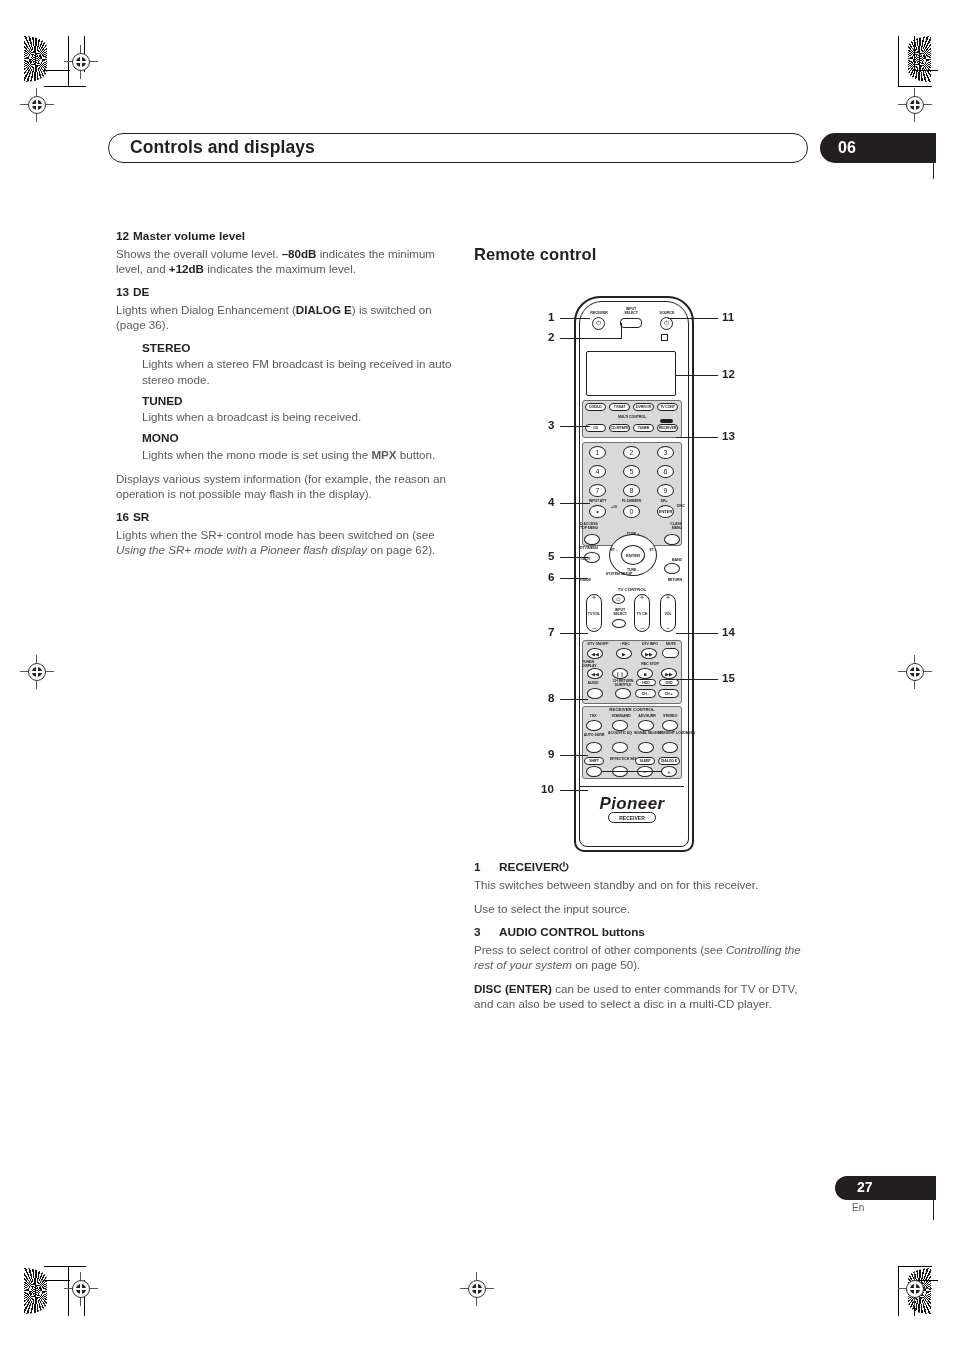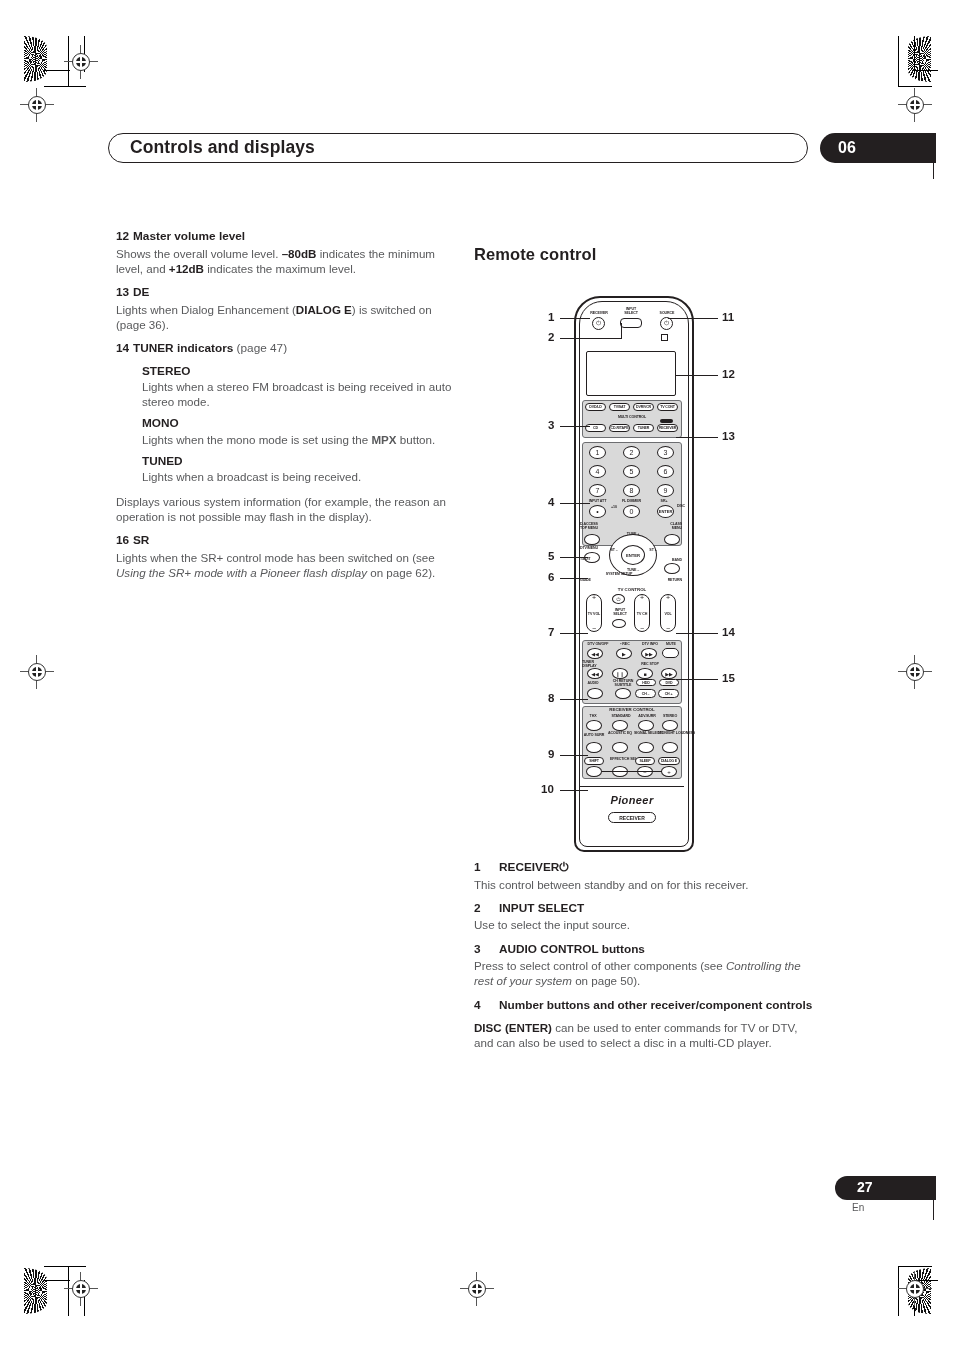--- a/index.html
+++ b/index.html
@@ -247,38 +247,34 @@
     </div>
 
     <div class="item">
       <div class="item-head">
         <span class="num">13</span><span>DE</span>
       </div>
       <div class="item-body">Lights when Dialog Enhancement (<b>DIALOG E</b>) is switched on (page 36).</div>
     </div>
 
     <div class="item">
-      <div class="item-head">
-        <span class="num">14</span><span>TUNER indicators</span>
-        <span class="reg">(page 47)</span>
-      </div>
 
       <div class="sub">
         <div class="sub-head">STEREO</div>
         <div class="sub-body">Lights when a stereo FM broadcast is being received in auto stereo mode.</div>
       </div>
 
       <div class="sub">
+        <div class="sub-head">TUNED</div>
+        <div class="sub-body">Lights when a broadcast is being received.</div>
+      </div>
+
+      <div class="sub">
         <div class="sub-head">MONO</div>
         <div class="sub-body">Lights when the mono mode is set using the <b>MPX</b> button.</div>
-      </div>
-
-      <div class="sub">
-        <div class="sub-head">TUNED</div>
-        <div class="sub-body">Lights when a broadcast is being received.</div>
       </div>
     </div>
 
     <div class="item">
       <div class="item-body">Displays various system information (for example, the reason an operation is not possible may flash in the display).</div>
     </div>
 
     <div class="item">
       <div class="item-head">
         <span class="num">16</span><span>SR</span>
@@ -442,21 +438,21 @@
     <div class="lbl" style="left:54px; top:461px; width:22px; line-height:4px;">EFFECT/CH SEL</div>
     <div class="btn-cap" style="left:79px; top:461px; width:20px; height:8px;">SLEEP</div>
     <div class="btn-cap" style="left:102px; top:461px; width:22px; height:8px;">DIALOG E</div>
     <div class="btn-o" style="left:30px; top:470px; width:16px; height:11px;"></div>
     <div class="btn-o" style="left:56px; top:470px; width:16px; height:11px;"></div>
     <div class="btn-o" style="left:81px; top:470px; width:16px; height:11px; display:flex; align-items:center; justify-content:center; font-size:6px;">−</div>
     <div class="btn-o" style="left:105px; top:470px; width:16px; height:11px; display:flex; align-items:center; justify-content:center; font-size:6px;">+</div>
     <div class="tick" style="left:46px; top:475px; width:60px; height:1px;"></div>
 
     <div style="position:absolute; left:24px; top:490px; width:104px; height:46px; border-top:1.2px solid #231f20;"></div>
-    <div style="position:absolute; left:40px; top:498px; width:72px; text-align:center; font-style:italic; font-weight:bold; font-size:11px; color:#231f20; letter-spacing:.4px;">Pioneer</div>
+    <div style="position:absolute; left:40px; top:498px; width:72px; text-align:center; font-style:italic; font-weight:bold; font-size:17px; color:#231f20; letter-spacing:.4px;">Pioneer</div>
     <div style="position:absolute; left:52px; top:516px; width:48px; height:11px; border:1.2px solid #231f20; border-radius:6px; display:flex; align-items:center; justify-content:center; font-size:5px; font-weight:bold; color:#231f20;">RECEIVER</div>
   </div>
 
   <div class="callnum" style="left:548px; top:311px;">1</div>
   <div class="leader" style="left:560px; top:318px; width:30px;"></div>
   <div class="callnum" style="left:548px; top:331px;">2</div>
   <div class="leader" style="left:560px; top:338px; width:62px;"></div>
   <div class="tick" style="left:621px; top:323px; width:1.2px; height:15px;"></div>
 
   <div class="callnum" style="left:548px; top:419px;">3</div>
@@ -495,38 +491,32 @@
   <div class="leader" style="left:676px; top:633px; width:42px;"></div>
 
   <div class="callnum" style="left:722px; top:672px;">15</div>
   <div class="leader" style="left:676px; top:679px; width:42px;"></div>
 
   <div class="rc-list">
     <div class="item">
       <div class="item-head">
         <span class="num">1</span><span>RECEIVER⏻</span>
       </div>
-      <div class="item-body">This control between standby and on for this receiver.</div>
-    </div>
-    <div class="item">
-      <div class="item-head">
-        <span class="num">2</span><span>INPUT SELECT</span>
-      </div>
+      <div class="item-body">This switches between standby and on for this receiver.</div>
+    </div>
+    <div class="item">
       <div class="item-body">Use to select the input source.</div>
     </div>
     <div class="item">
       <div class="item-head">
         <span class="num">3</span><span>AUDIO CONTROL buttons</span>
       </div>
       <div class="item-body">Press to select control of other components (see <i>Controlling the rest of your system</i> on page 50).</div>
     </div>
     <div class="item">
-      <div class="item-head">
-        <span class="num">4</span><span>Number buttons and other receiver/component controls</span>
-      </div>
       <div class="item-body" style="margin-top:7px;"><b>DISC (ENTER)</b> can be used to enter commands for TV or DTV, and can also be used to select a disc in a multi-CD player.</div>
     </div>
   </div>
 
   <div class="pagebadge">
     <span>27</span>
   </div>
   <div class="pagelang">En</div>
   <div class="footrule"></div>
 

